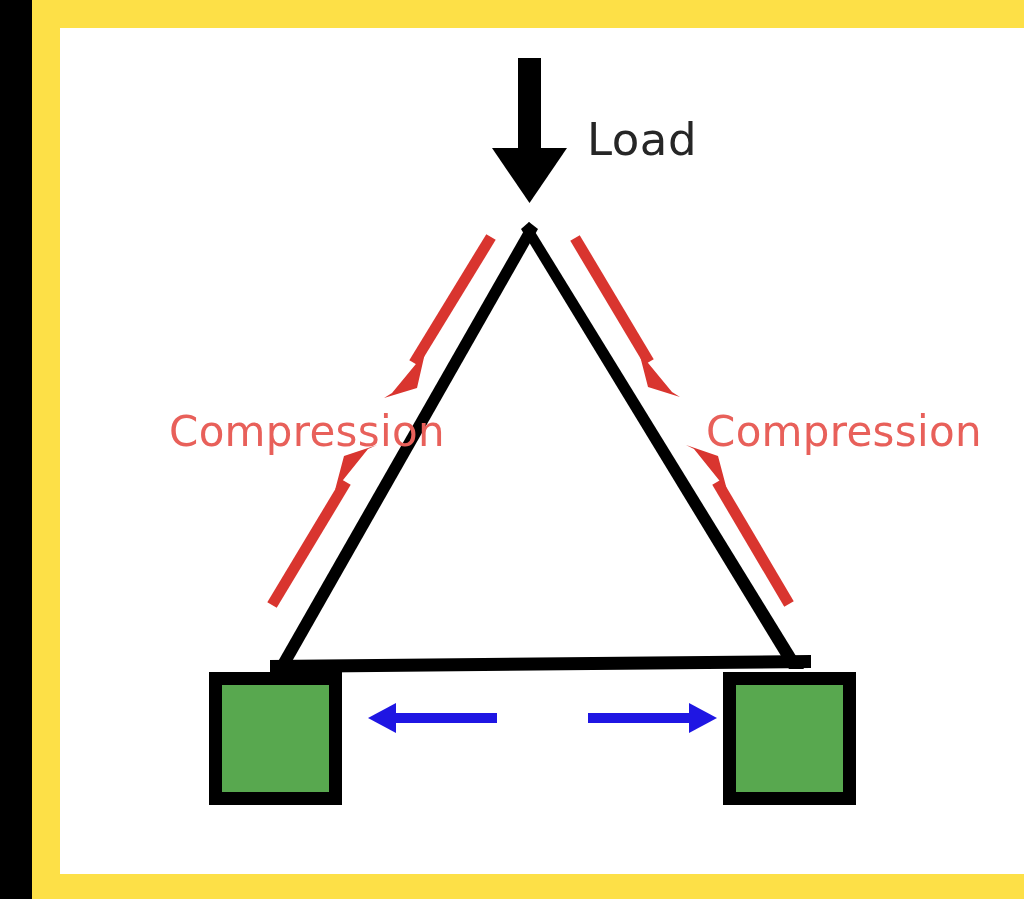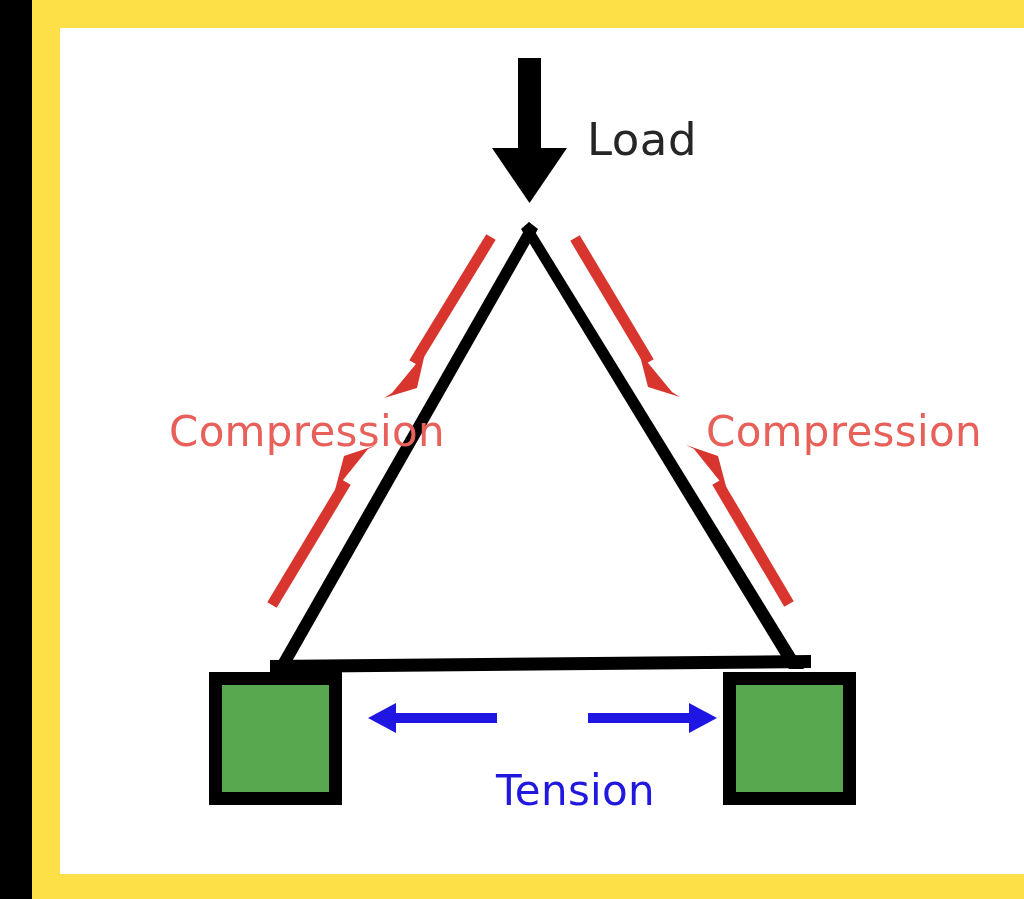--- a/index.html
+++ b/index.html
@@ -137,16 +137,15 @@
       </g>
 
     </svg>
 
     <div class="diagram-label" id="label-load">Load</div>
 
     <div class="diagram-label" id="label-compression-left">Compression</div>
 
     <div class="diagram-label" id="label-compression-right">Compression</div>
 
-    <div class="diagram-label" id="label-tension">Tension</div>
 
   </div>
 </div>
 
 </body></html>

